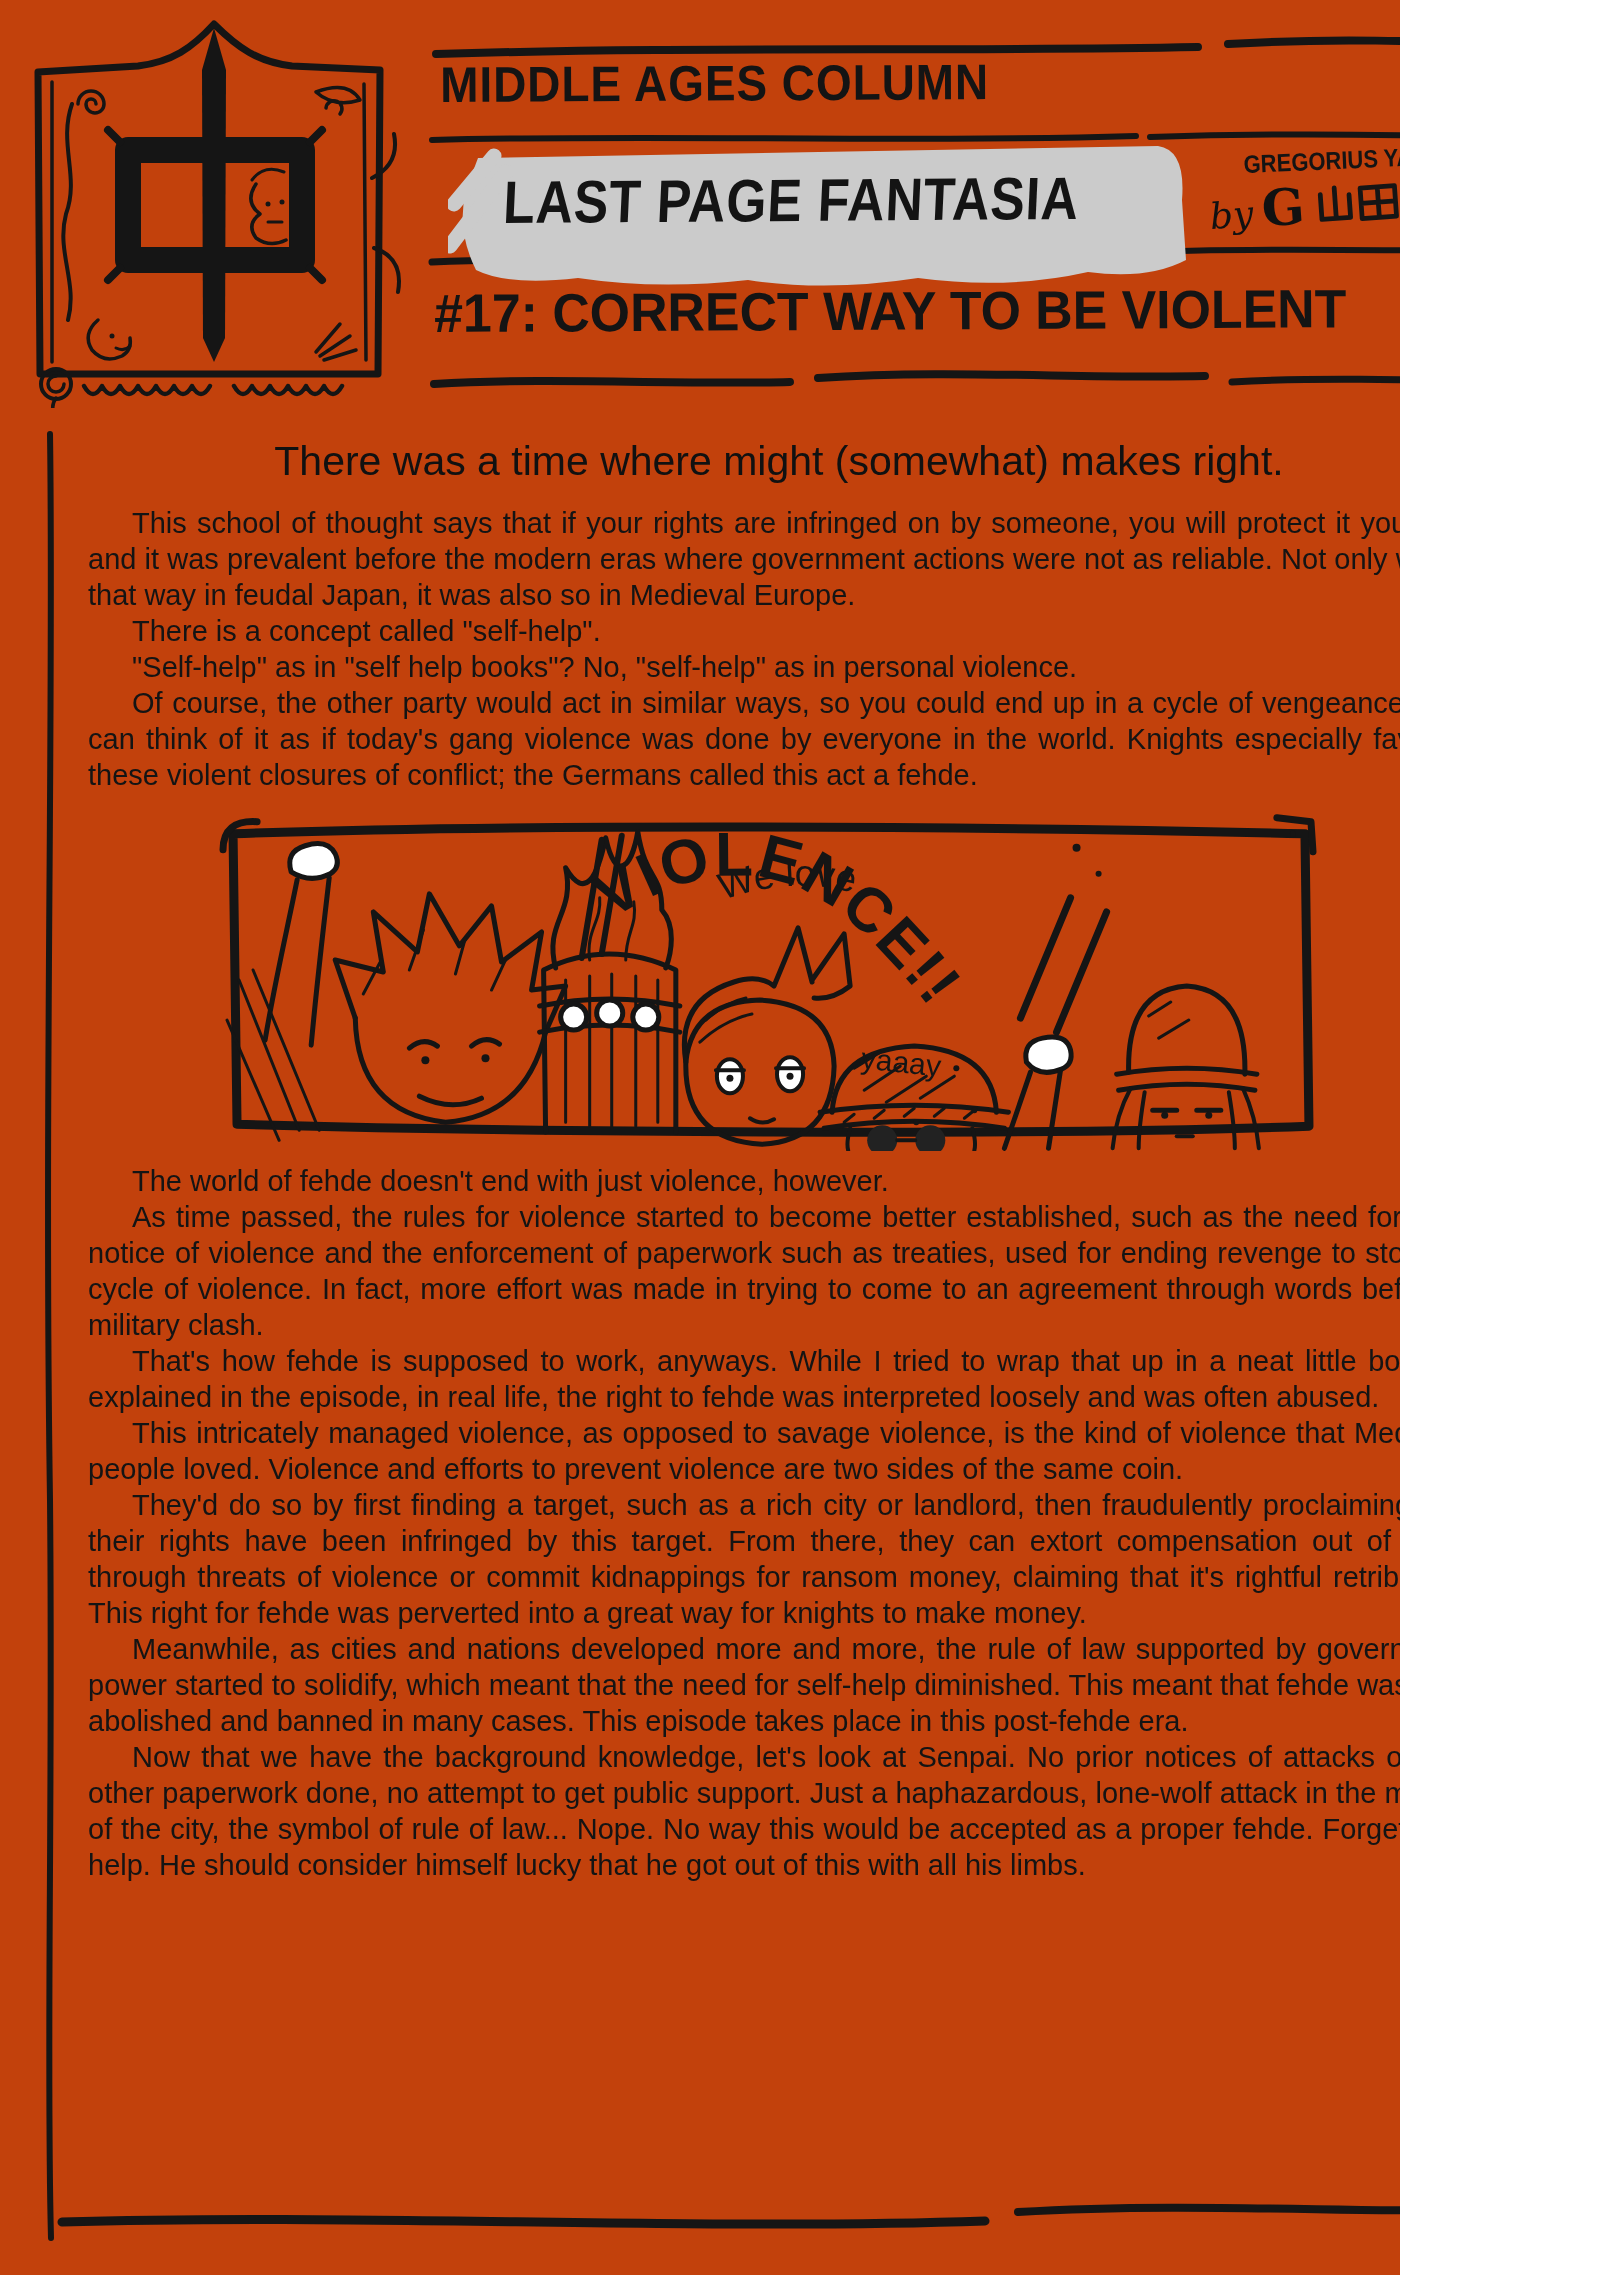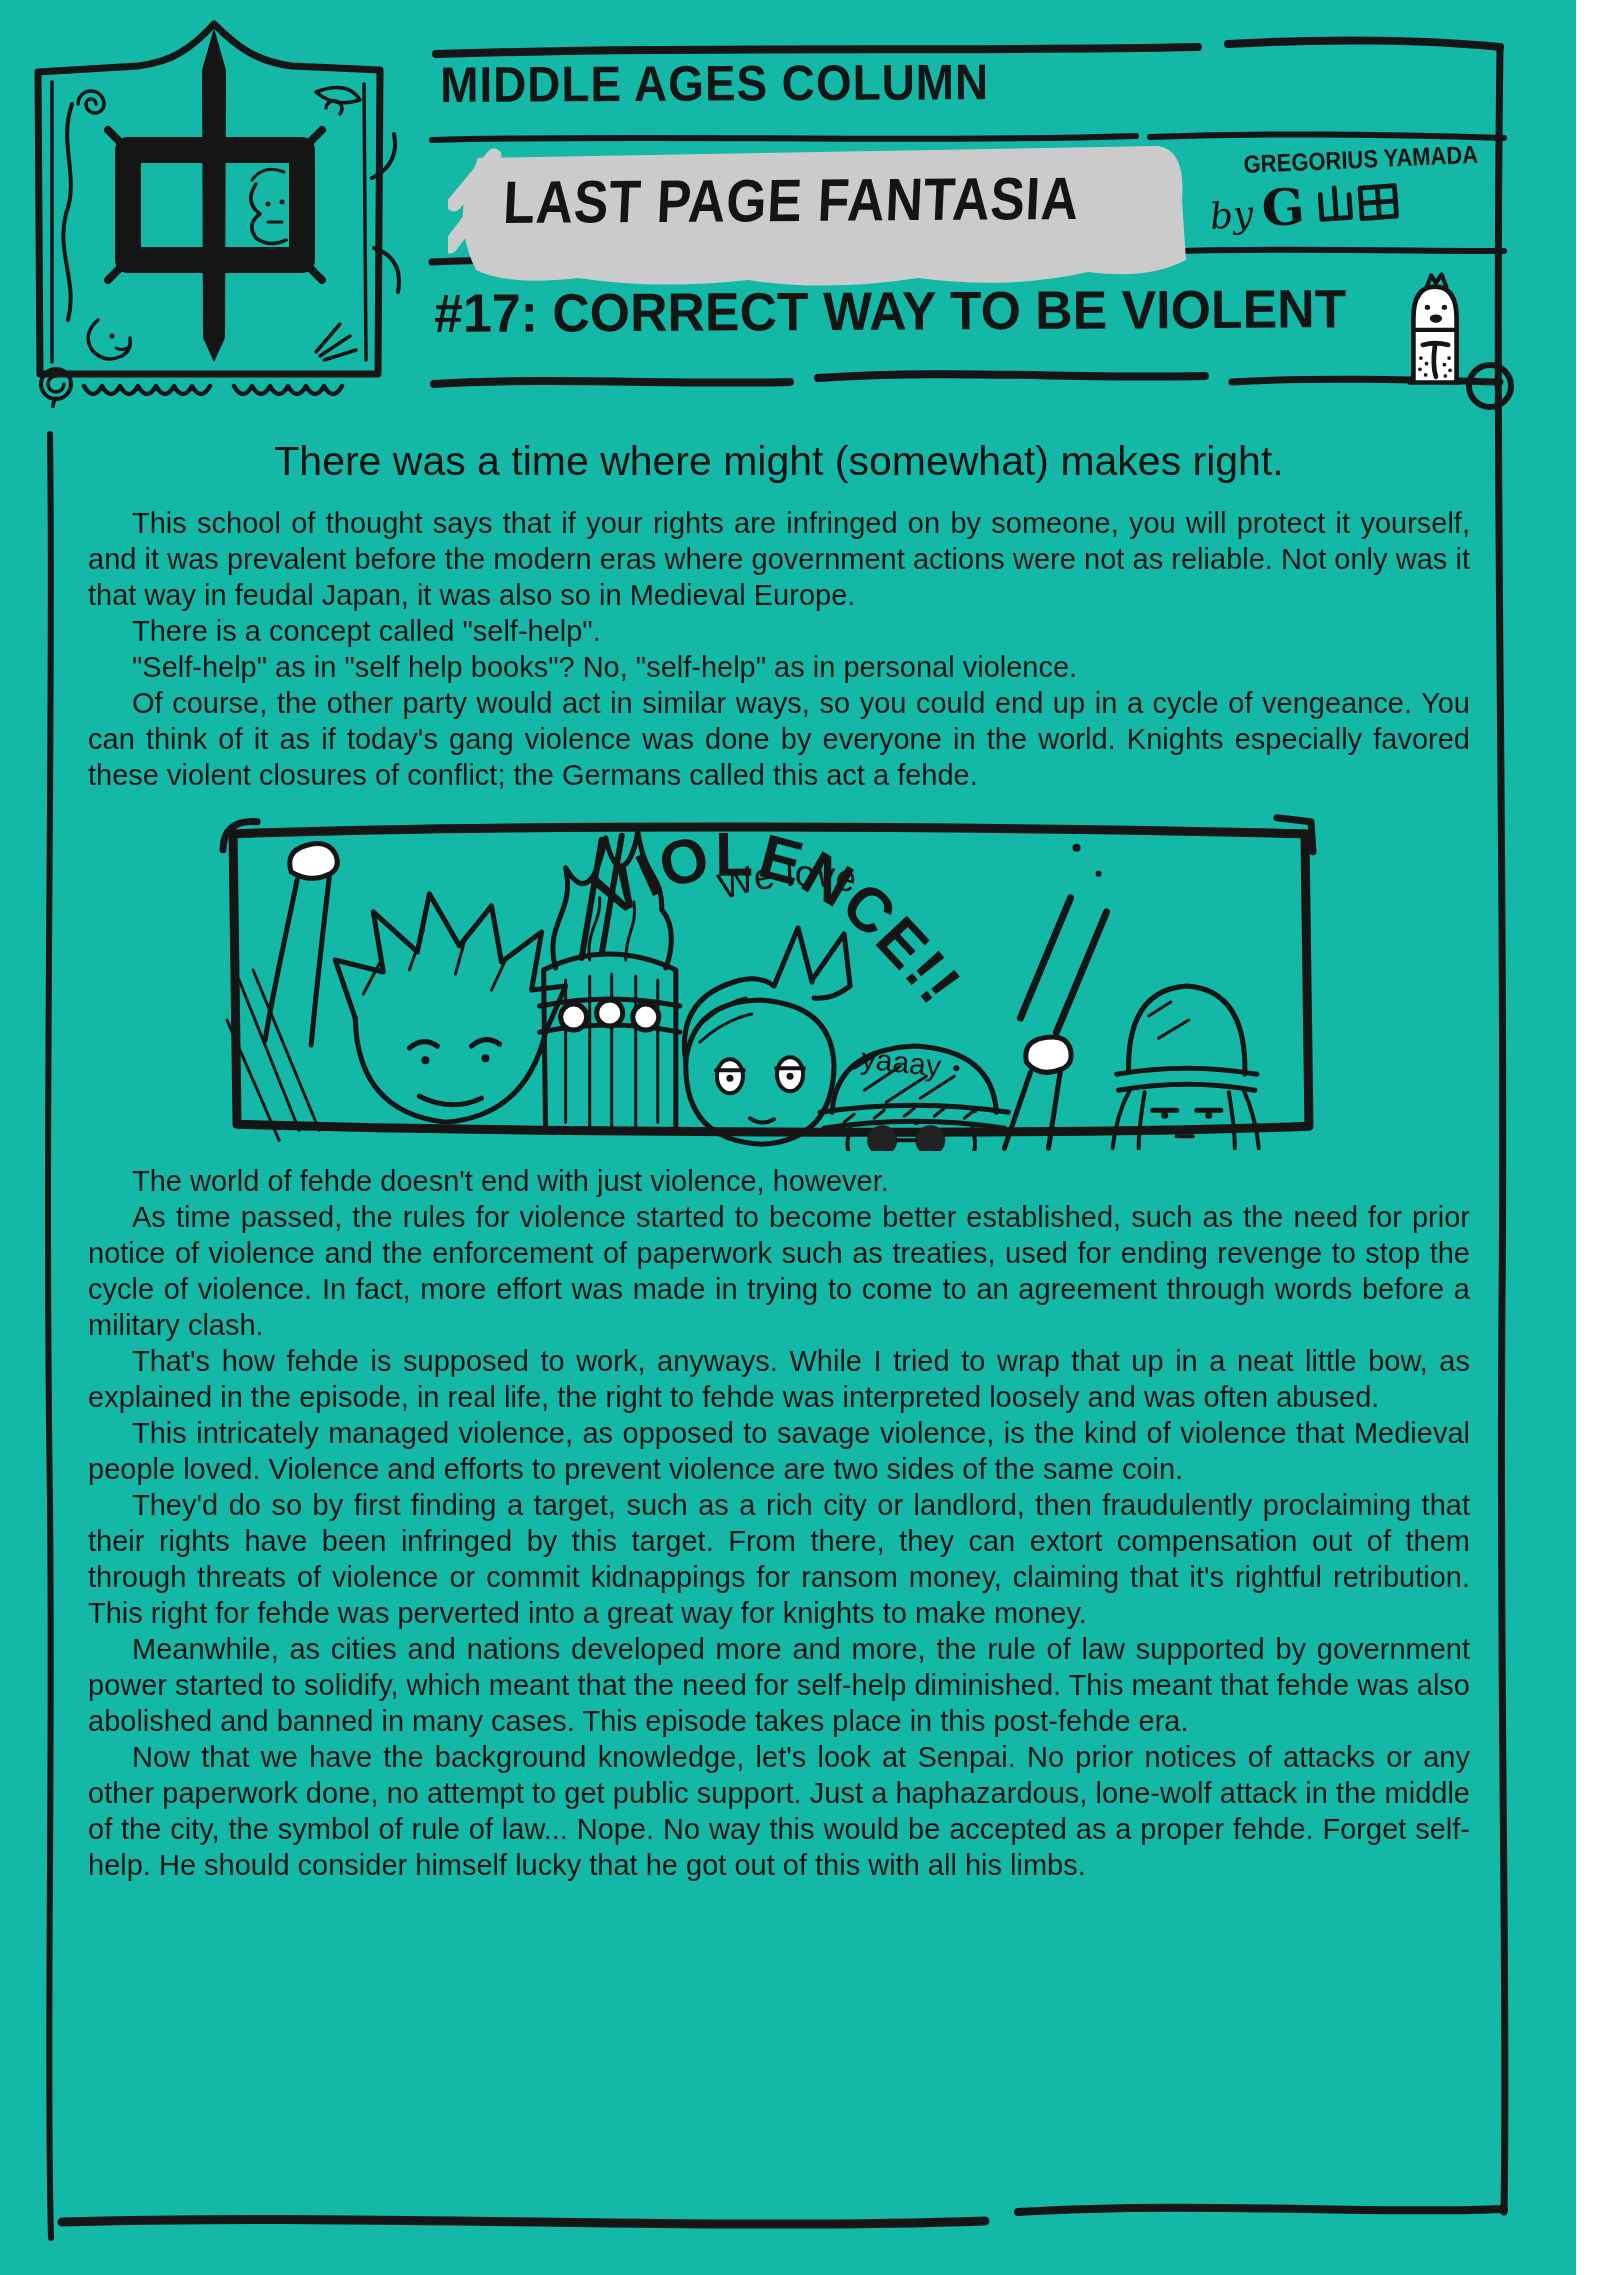--- a/index.html
+++ b/index.html
@@ -1,17 +1,17 @@
 <!DOCTYPE html>
 <html><head>
 <meta charset="utf-8">
 <style>
   html,body { margin:0; padding:0; background:#ffffff; }
   .page {
-    position:relative; width:1576px; height:2275px; background:#14b8a6;
+    position:relative; width:1400px; height:2275px; background:#c2410c;
     font-family:"Liberation Sans", sans-serif; color:#111; overflow:hidden;
   }
   svg { display:block; }
   .abs { position:absolute; }
   .hdr-text { position:absolute; font-weight:700; white-space:nowrap; color:#141414; }
   #kicker   { left:440px; top:56px;  font-size:50px; letter-spacing:1px; transform:rotate(-0.3deg) scaleX(0.92); transform-origin:left top; }
   #series   { left:505px; top:168px; font-size:60px; letter-spacing:1px; transform:skewX(-3deg) rotate(-0.4deg) scaleX(0.86); transform-origin:left top; }
   #author   { left:1243px; top:150px; font-size:25px; letter-spacing:0px; transform:rotate(-2.5deg) scaleX(0.88); transform-origin:left top; }
   #episode  { left:434px; top:282px; font-size:54px; transform:rotate(-0.3deg) scaleX(0.96); transform-origin:left top; }
   #byline   { left:1208px; top:190px; display:flex; align-items:flex-end; gap:9px;

